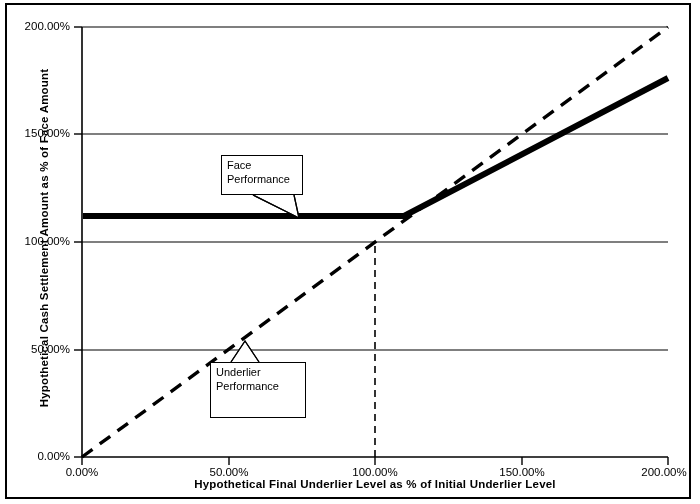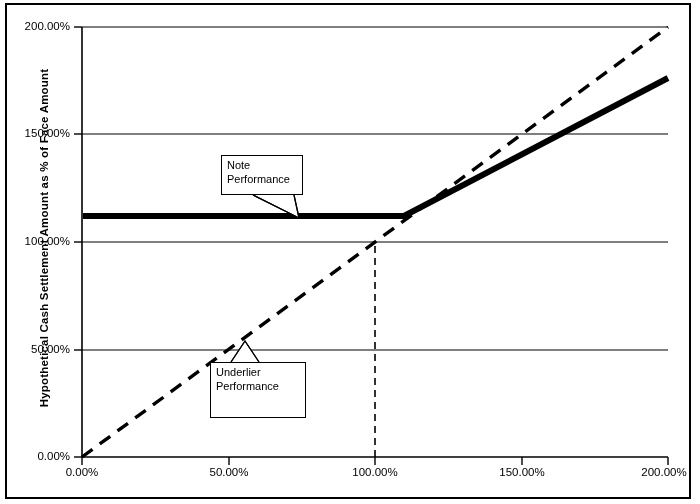--- a/index.html
+++ b/index.html
@@ -149,23 +149,24 @@
   <div class="y-tick-label" style="left:0px; top:343px;">50.00%</div>
   <div class="y-tick-label" style="left:0px; top:450px;">0.00%</div>
 
   <div class="x-tick-label" style="left:37px;  top:466px;">0.00%</div>
   <div class="x-tick-label" style="left:184px; top:466px;">50.00%</div>
   <div class="x-tick-label" style="left:330px; top:466px;">100.00%</div>
   <div class="x-tick-label" style="left:477px; top:466px;">150.00%</div>
   <div class="x-tick-label" style="left:619px; top:466px;">200.00%</div>
 
   <div id="y-axis-title">Hypothetical  Cash  Settlement  Amount  as % of Face  Amount</div>
+  <div id="x-axis-title">Hypothetical  Final  Underlier  Level  as % of Initial  Underlier  Level</div>
 
   <div class="callout" id="callout-note">
-    <div>Note</div>
+    <div>Face</div>
     <div>Performance</div>
   </div>
 
   <div class="callout" id="callout-underlier">
     <div>Underlier</div>
     <div>Performance</div>
   </div>
 
 </div>
 

